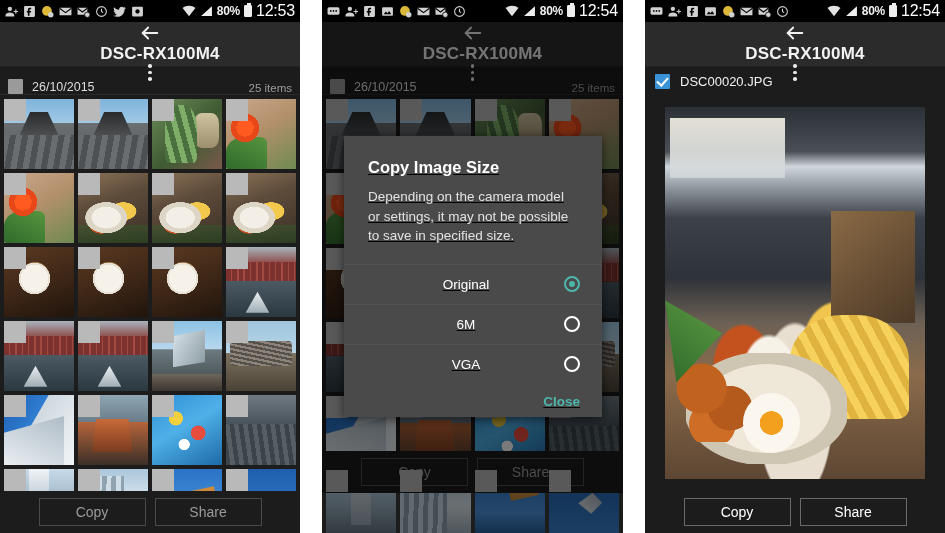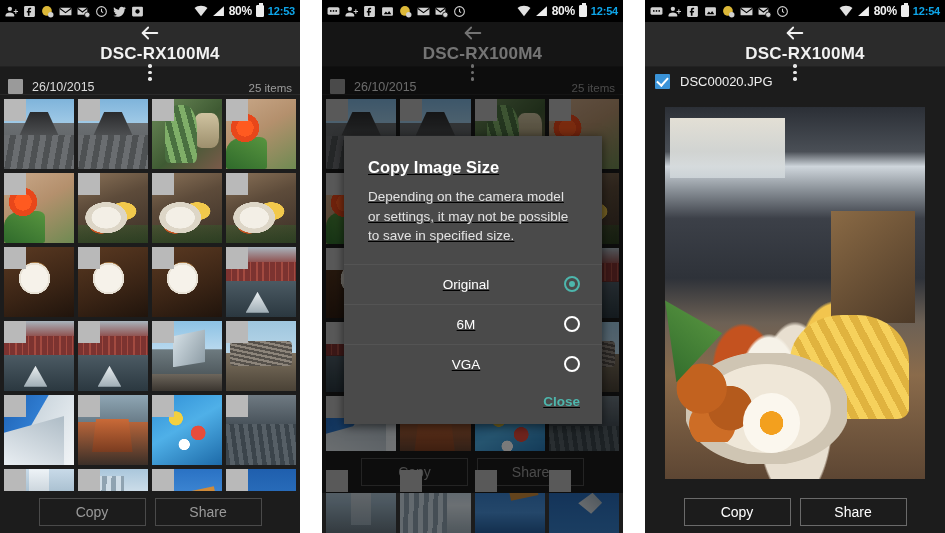--- a/index.html
+++ b/index.html
@@ -26,21 +26,21 @@
   .statusbar {
     height: 22px; background: #000;
     display: flex; align-items: center;
     padding: 0 5px;
     color: #e8e8e8;
   }
   .sb-icons { display:flex; align-items:center; gap:5px; flex:1 1 auto; }
   .sb-ic { width:13px; height:13px; display:inline-block; position:relative; opacity:.95; }
   .sb-right { display:flex; align-items:center; gap:4px; }
   .sb-batt-txt { font-size:12px; font-weight:bold; letter-spacing:-0.3px; color:#f0f0f0;}
-  .sb-clock { font-size:11px; font-weight:bold; color:#0ea5e9; letter-spacing:-0.2px;}
+  .sb-clock { font-size:16px; font-weight:normal; color:#ffffff; letter-spacing:-0.2px;}
   .batt {
     width:8px;height:12px;border:1.5px solid #eee;border-radius:1px;position:relative;background:#eee;
   }
   .batt:after{content:"";position:absolute;top:-3px;left:2px;width:4px;height:2px;background:#eee;}
   .wifi, .signal { display:block; }
 
   
   .actionbar {
     height: 45px; background: #2b2b2b;
     display: flex; align-items: center;
@@ -135,21 +135,21 @@
   .dlg-opt-lbl{flex:1 1 auto;font-size:13.5px;color:#ffffff;}
   .radio{
     width:16px;height:16px;border-radius:50%;border:2px solid #ffffff;flex:0 0 auto;
     position:relative;
   }
   .radio.sel{ border-color:#4DB6AC; }
   .radio.sel:after{
     content:"";position:absolute;left:3px;top:3px;width:6px;height:6px;border-radius:50%;
     background:#4DB6AC;
   }
-  .dlg-actions{ padding: 10px 22px 15px 0; display:flex; justify-content:flex-end;}
+  .dlg-actions{ padding: 10px 22px 8px 0; display:flex; justify-content:flex-end;}
   .dlg-close{ font-size:13.5px;color:#4DB6AC;font-weight:bold;cursor:pointer;background:none;border:none;font-family:inherit;}
 
   .dim { filter: brightness(0.48); }
 
   
   .bigphoto{
     position:absolute; left:20px; top:107px; width:260px; height:372px;
     overflow:hidden; background:#111;
   }
 

